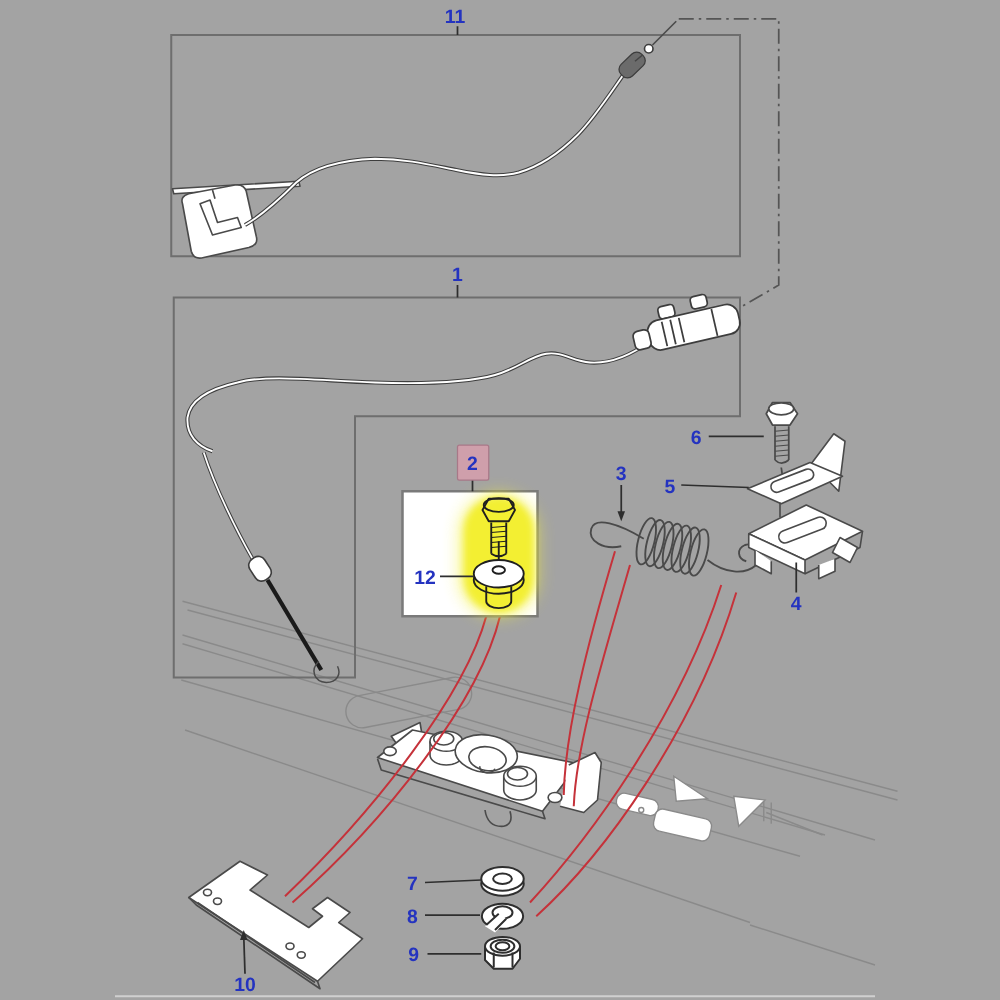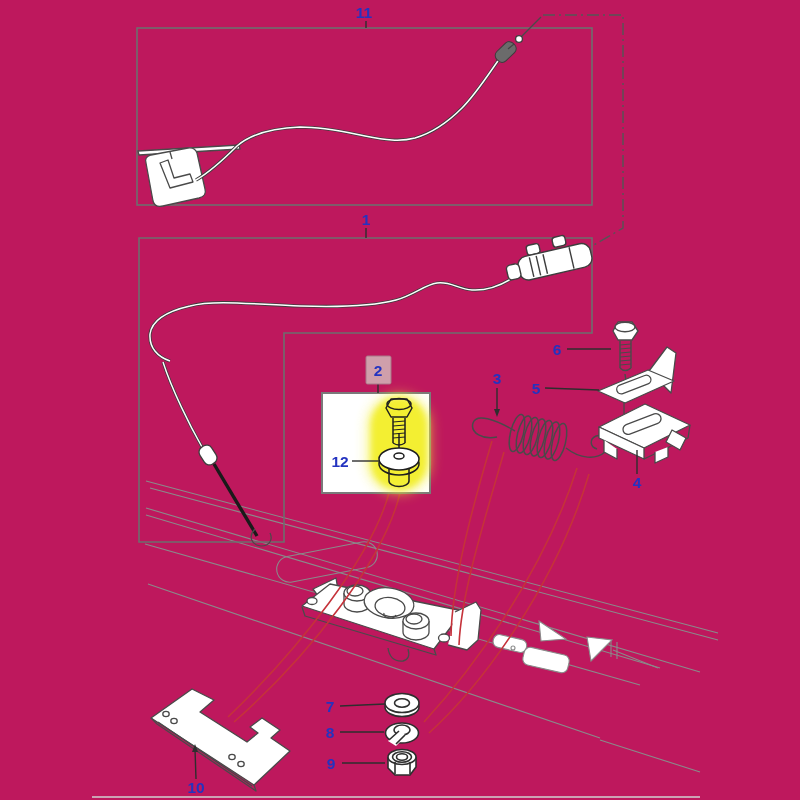--- a/index.html
+++ b/index.html
@@ -1,16 +1,16 @@
 <!DOCTYPE html>
 <html><head>
 <meta charset="utf-8">
 <style>
   html,body{margin:0;padding:0;background:#ffffff;}
-  .stage{position:relative;width:800px;height:800px;background:#be185d;overflow:hidden;
+  .stage{position:relative;width:800px;height:800px;background:#a3a3a3;overflow:hidden;
          font-family:"Liberation Sans",sans-serif;}
   svg{position:absolute;left:0;top:0;}
   text.callout{font-family:"Liberation Sans",sans-serif;font-size:15.5px;font-weight:bold;}
 </style>
 </head>
 <body>
 
 <div class="stage">
 <svg width="800" height="800" viewBox="0 0 800 800">
   <defs>

